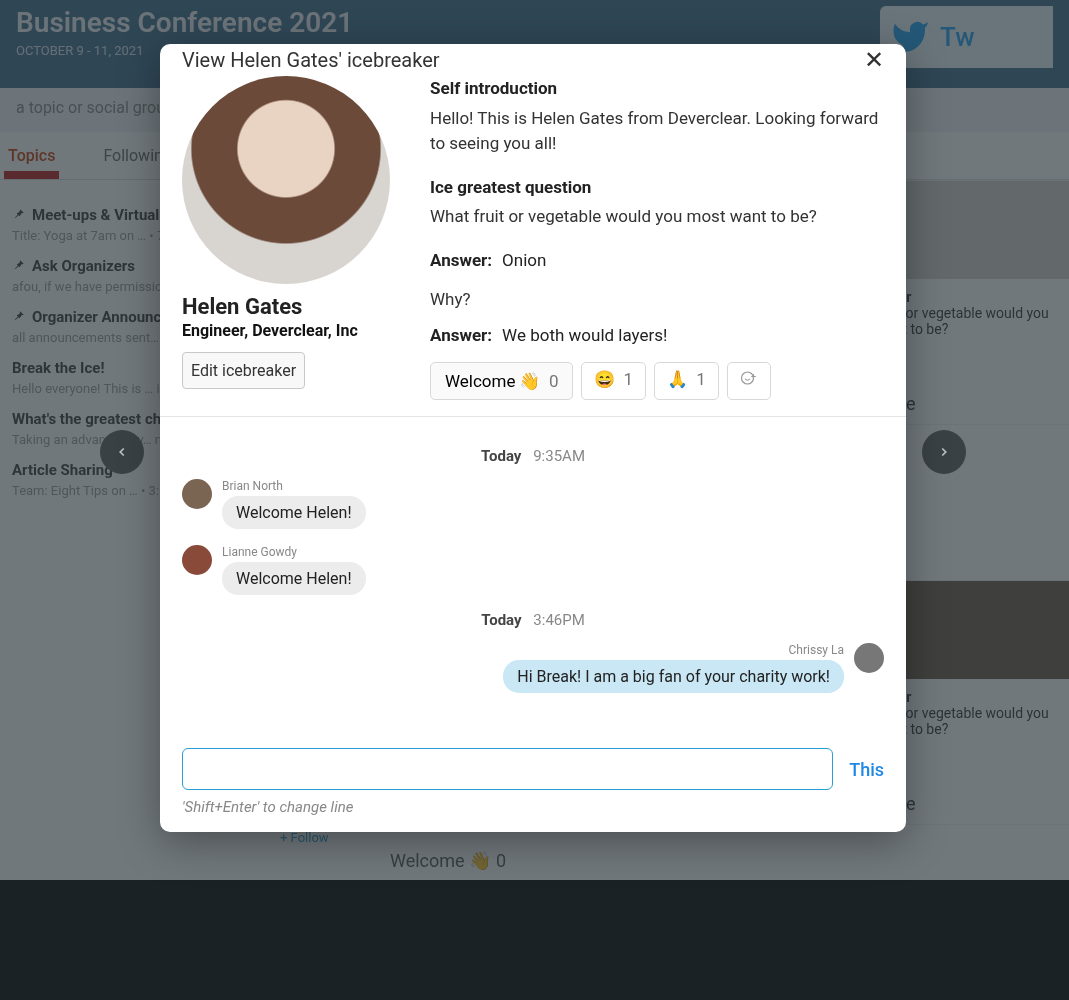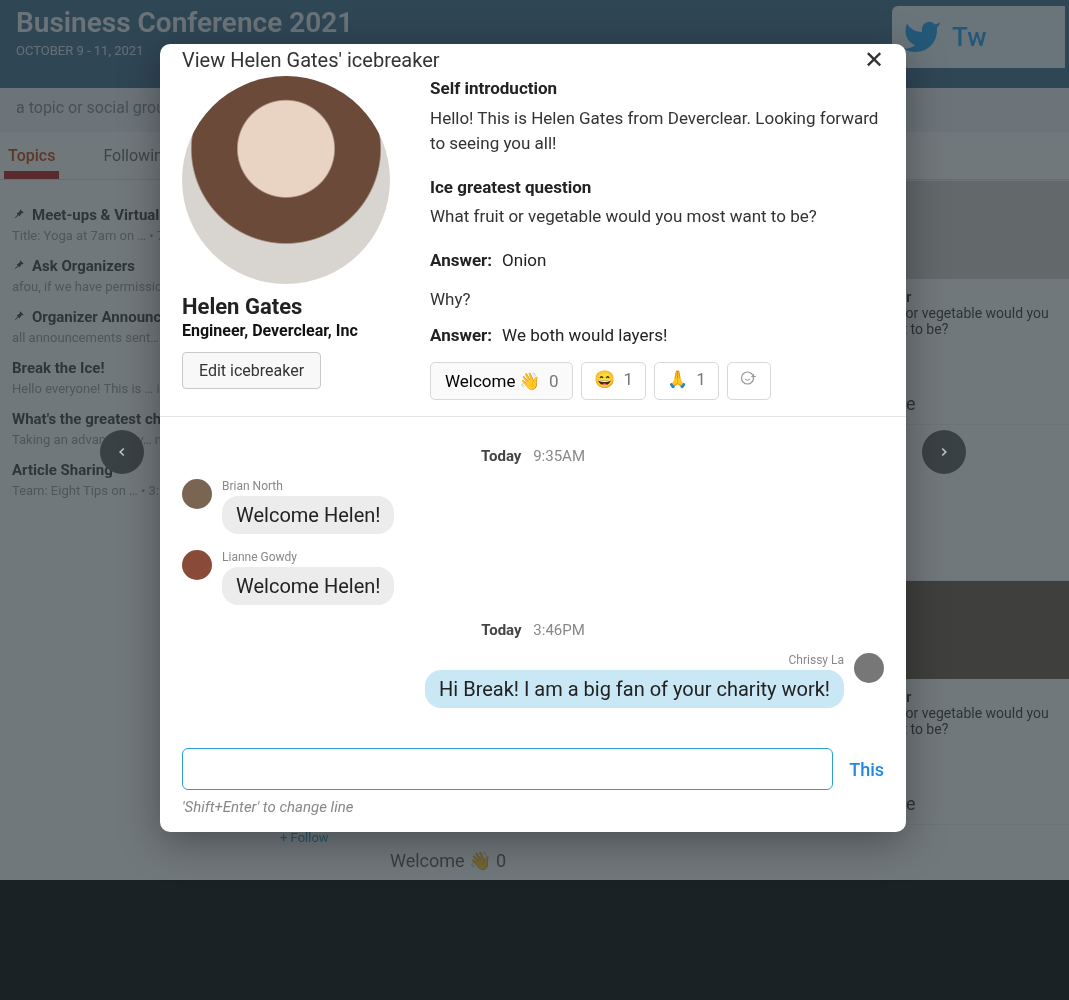--- a/index.html
+++ b/index.html
@@ -1,21 +1,21 @@
 <!DOCTYPE html>
 <html><head>
 <meta charset="utf-8">
 <style>
 *{box-sizing:border-box;margin:0;padding:0;font-family:-apple-system,BlinkMacSystemFont,"Segoe UI",Roboto,Helvetica,Arial,sans-serif}
 body{width:1069px;height:1000px;background:#000;overflow:hidden;position:relative}
 .bg{position:absolute;inset:0;filter:blur(0);opacity:.55}
 .bg-header{height:88px;background:#3d6c8c;color:#fff;padding:6px 16px;position:relative}
 .bg-title{font-size:28px;font-weight:600;opacity:.9}
 .bg-sub{font-size:13px;opacity:.8;margin-top:4px}
-.bg-twitter{position:absolute;right:4px;top:6px;width:173px;height:62px;background:#eaf4fa;border-radius:6px 0 0 6px;display:flex;align-items:center;gap:10px;padding:0 10px}
+.bg-twitter{position:absolute;right:16px;top:6px;width:173px;height:62px;background:#eaf4fa;border-radius:6px 0 0 6px;display:flex;align-items:center;gap:10px;padding:0 10px}
 .bg-twitter svg{width:40px;height:40px;fill:#1da1f2}
 .bg-twitter span{color:#1da1f2;font-size:26px;font-weight:500}
 .bg-filter{height:44px;background:#f0f3f5;color:#888;font-size:16px;padding:10px 16px}
 .bg-tabs{height:48px;border-bottom:1px solid #ddd;display:flex;gap:40px;padding:0 4px;background:#fff}
 .bg-tab{padding:14px 4px;font-size:16px;color:#666}
 .bg-tab.active{color:#c2410c;border-bottom:8px solid #b91c1c;font-weight:500}
 .bg-body{height:700px;background:#fff;padding:12px;position:relative;color:#444}
 .bg-row{margin:14px 0;font-size:15px}
 .bg-row .hd{font-weight:700;color:#3a3a3a}
 .bg-row .hd svg{width:14px;height:14px;display:inline-block;vertical-align:-1px;fill:#3a3a3a;margin-right:6px}
@@ -32,21 +32,21 @@
 .modal{position:absolute;left:160px;top:44px;width:746px;height:788px;background:#fff;border-radius:10px;box-shadow:0 10px 40px rgba(0,0,0,.35);display:flex;flex-direction:column}
 .m-header{display:flex;align-items:flex-end;justify-content:space-between;padding:4px 22px}
 .m-title{font-size:20px;color:#333}
 .m-close{font-size:24px;color:#333;cursor:pointer;background:none;border:none;line-height:1}
 
 .m-top{display:flex;gap:28px;padding:0 22px 16px;border-bottom:1px solid #e5e5e5}
 .m-profile{width:220px;flex-shrink:0}
 .m-avatar{width:208px;height:208px;border-radius:50%;background:radial-gradient(circle at 50% 35%,#e9d4c3 0 28%,#6b4a3a 29% 55%,#d8d5d0 56% 100%);margin-bottom:10px}
 .m-name{font-size:22px;font-weight:700;color:#222;margin-bottom:2px}
 .m-role{font-size:16px;font-weight:700;color:#111;margin-bottom:12px}
-.m-edit{display:inline-block;padding:8px 16px;border:1px solid #c8c8c8;border-radius:4px;font-size:16px;background:#f8f8f8;color:#333;cursor:pointer}
+.m-edit{display:inline-block;padding:8px 8px;border:1px solid #c8c8c8;border-radius:4px;font-size:16px;background:#f8f8f8;color:#333;cursor:pointer}
 
 .m-info{flex:1;font-size:17px;color:#222;line-height:1.5}
 .m-sec{font-weight:700;margin-bottom:4px;color:#222}
 .m-txt{margin-bottom:18px;color:#333}
 .m-ans{display:flex;gap:10px;align-items:baseline;margin-bottom:14px}
 .m-ans .lbl{font-weight:700}
 
 .reactions{display:flex;gap:8px;margin-top:8px}
 .react{border:1px solid #d8d8d8;border-radius:5px;padding:6px 12px;font-size:17px;display:flex;gap:8px;background:#fff;cursor:pointer}
 .react.big{padding:8px 14px;background:#fafafa}
@@ -55,21 +55,21 @@
 .react-add svg{width:18px;height:18px;stroke:#999;fill:none;stroke-width:1.6}
 
 .m-chat{flex:1;overflow:auto;padding:24px 22px 4px}
 .ts{text-align:center;font-size:15px;color:#444;margin:6px 0 14px}
 .ts .d{font-weight:700;margin-right:8px}
 .ts .t{color:#888}
 .msg{display:flex;gap:10px;margin-bottom:16px;align-items:flex-start}
 .msg .av{width:30px;height:30px;border-radius:50%;background:#b7a58f;flex-shrink:0}
 .msg .col{display:flex;flex-direction:column;gap:3px}
 .msg .nm{font-size:12px;color:#888}
-.msg .bub{background:#ececec;border-radius:16px;padding:7px 14px;font-size:20px;color:#222;max-width:420px}
+.msg .bub{background:#ececec;border-radius:16px;padding:7px 14px;font-size:16px;color:#222;max-width:420px}
 .msg.out{justify-content:flex-end}
 .msg.out .col{align-items:flex-end}
 .msg.out .bub{background:#c9e7f5}
 .msg.out .av{order:2}
 
 .m-input{padding:6px 22px 16px}
 .m-input-row{display:flex;gap:16px;align-items:center}
 .m-input input{flex:1;height:42px;border:1.5px solid #2a9fd6;border-radius:6px;padding:0 12px;font-size:16px;outline:none}
 .m-send{color:#1e88e5;font-size:18px;font-weight:500;background:none;border:none;cursor:pointer}
 .m-hint{font-size:15px;color:#888;font-style:italic;margin-top:8px}

